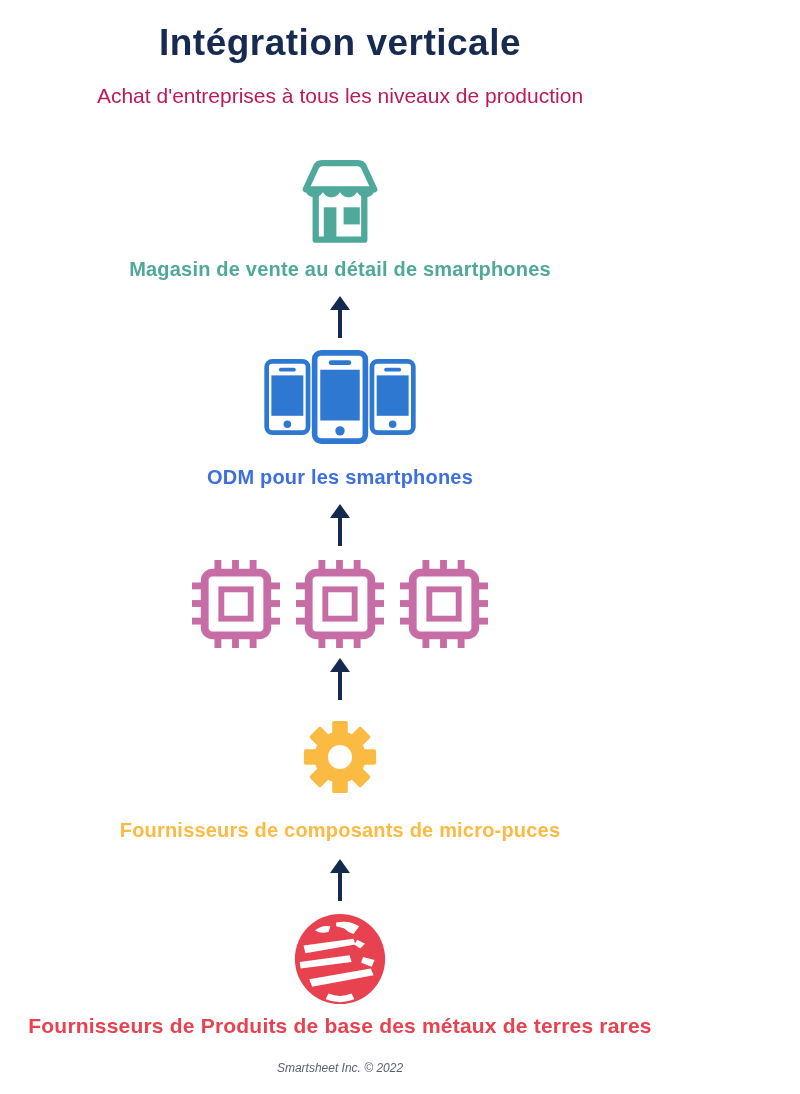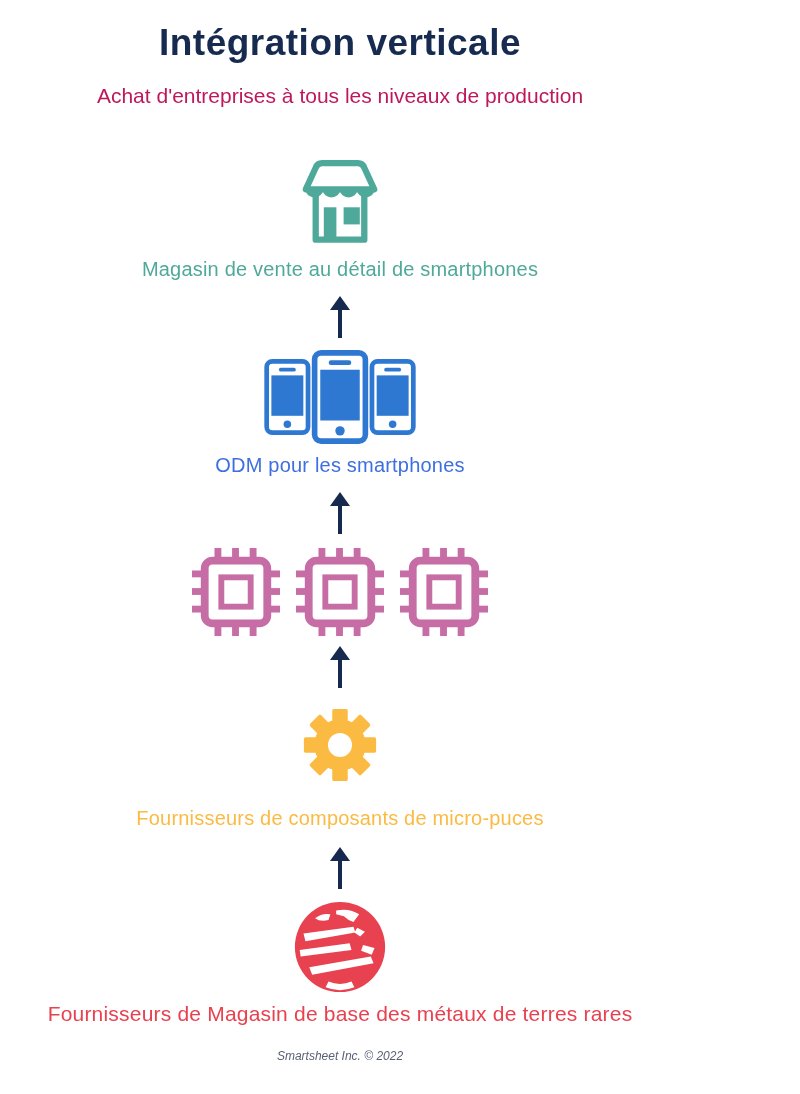--- a/index.html
+++ b/index.html
@@ -27,32 +27,32 @@
   }
   .subtitle {
     margin-top: 16px;
     font-size: 21px;
     font-weight: 500;
     line-height: 28px;
     text-align: center;
   }
   .level-label {
     font-size: 20px;
-    font-weight: 400;
+    font-weight: 700;
     letter-spacing: 0.2px;
     line-height: 26px;
     text-align: left;
     white-space: nowrap;
   }
   .icon-row { display: flex; align-items: center; justify-content: center; }
   .m-store   { margin-top: 46px; }
   .lbl-store { margin-top: 10px; }
   .arrow-1   { margin-top: 12px; }
   .m-phones  { margin-top: 10px; }
-  .lbl-odm   { margin-top: 8px; }
+  .lbl-odm   { margin-top: 20px; }
   .arrow-2   { margin-top: 12px; }
   .m-cpu     { margin-top: 12px; gap: 16px; }
   .lbl-cpu   { margin-top: 6px; }
   .arrow-3   { margin-top: 8px; }
   .m-gear    { margin-top: 12px; }
   .lbl-gear  { margin-top: 17px; }
   .arrow-4   { margin-top: 14px; }
   .m-globe   { margin-top: 8px; }
   .lbl-globe { margin-top: 6px; font-size: 21px; }
   .footer {
@@ -222,17 +222,17 @@
         <path d="M46,12 q14,-3 24,4 l-6,8 q-6,-2 -10,-6 l-8,-2 z"></path>
         <path d="M12,36 L64,29 L66,35 L14,44 z"></path>
         <path d="M68,30 l8,4 -5,5 -6,-4 z"></path>
         <path d="M8,53 L60,46 L62,53 L9,60 z"></path>
         <path d="M74,48 l12,3 -3,7 -11,-4 z"></path>
         <path d="M18,71 L82,60 L85,67 L21,79 z"></path>
         <path d="M38,86 q12,5 24,0 l3,6 q-15,6 -30,0 z"></path>
       </g>
     </svg>
   </div>
-  <div class="level-label lbl-globe" style="color: rgb(232, 65, 79);">Fournisseurs de Magasin de base des métaux de terres rares</div>
+  <div class="level-label lbl-globe" style="color: rgb(232, 65, 79);">Fournisseurs de Produits de base des métaux de terres rares</div>
 
   <div class="footer" style="color: rgb(89, 96, 117);">Smartsheet Inc. © 2022</div>
 
 </div>
 
 </body></html>

